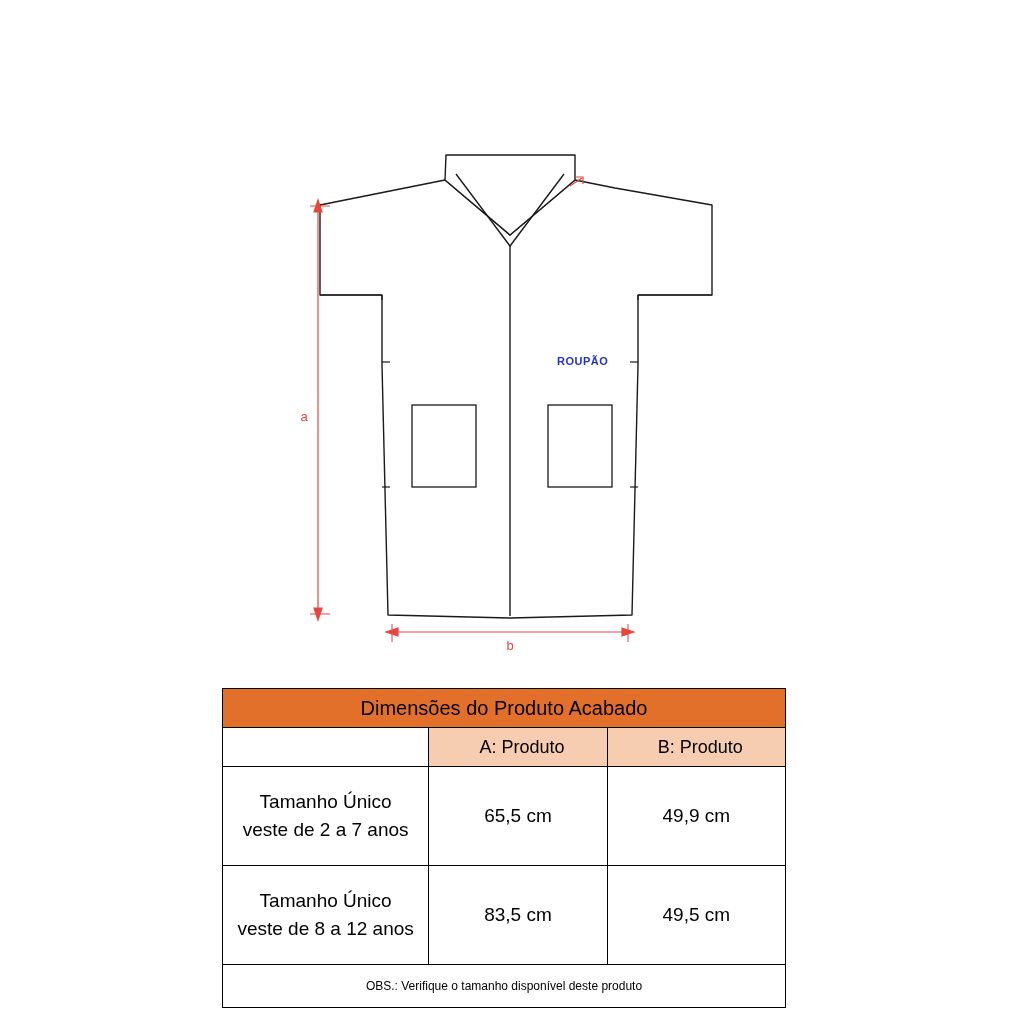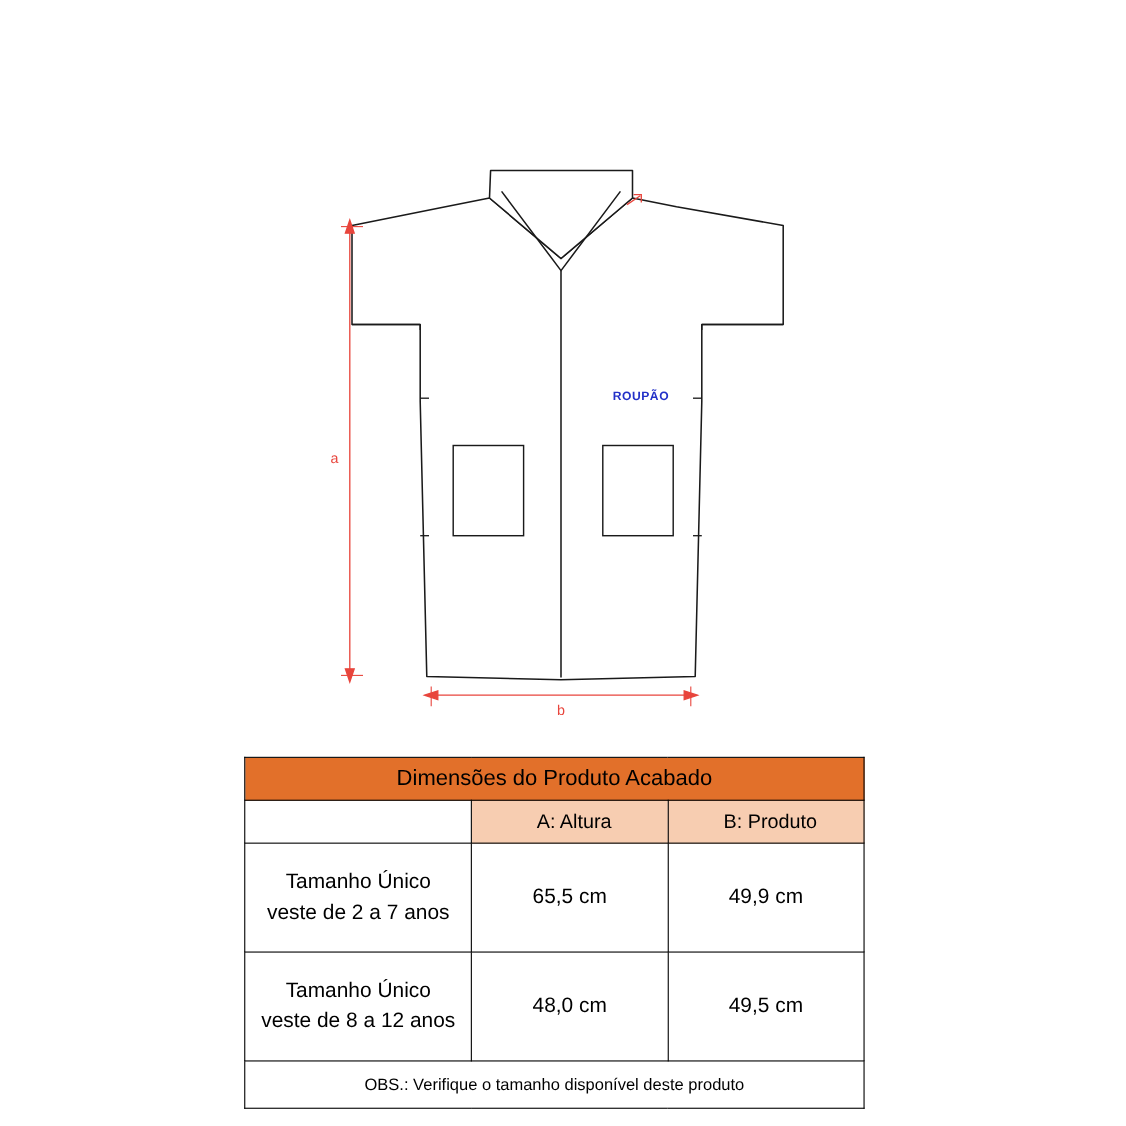--- a/index.html
+++ b/index.html
@@ -85,21 +85,21 @@
     font-size: 19px;
     line-height: 1.45;
     height: 96px;
     padding: 1px 8px !important;
   }
   .row-val {
     font-size: 19px;
     height: 96px;
   }
   .tbl-note {
-    font-size: 15px;
+    font-size: 12px;
     height: 42px;
     text-align: center;
     border-radius: 17px;
   }
 </style>
 </head>
 <body>
 
 <div id="page">
 
@@ -180,39 +180,39 @@
     <span class="brand-label" style="left:274px; top:205px;">ROUPÃO</span>
   </div>
 
   <table id="size-table">
     <tbody>
       <tr>
         <td class="tbl-title" colspan="3">Dimensões do Produto Acabado</td>
       </tr>
       <tr>
         <td class="tbl-sub blank" style="width:200px;"></td>
-        <td class="tbl-sub" style="width:172px;">A: Altura</td>
+        <td class="tbl-sub" style="width:172px;">A: Produto</td>
         <td class="tbl-sub" style="width:172px;">B: Produto</td>
       </tr>
 
       <tr>
         <td class="row-label">
           <span>Tamanho Único</span><br>
           <span>veste de 2 a 7 anos</span>
         </td>
         <td class="row-val">65,5 cm</td>
         <td class="row-val">49,9 cm</td>
       </tr>
 
       <tr>
         <td class="row-label">
           <span>Tamanho Único</span><br>
           <span>veste de 8 a 12 anos</span>
         </td>
-        <td class="row-val">48,0 cm</td>
+        <td class="row-val">83,5 cm</td>
         <td class="row-val">49,5 cm</td>
       </tr>
 
       <tr>
         <td class="tbl-note" colspan="3">OBS.: Verifique o tamanho disponível deste produto</td>
       </tr>
     </tbody>
   </table>
 
 </div>

